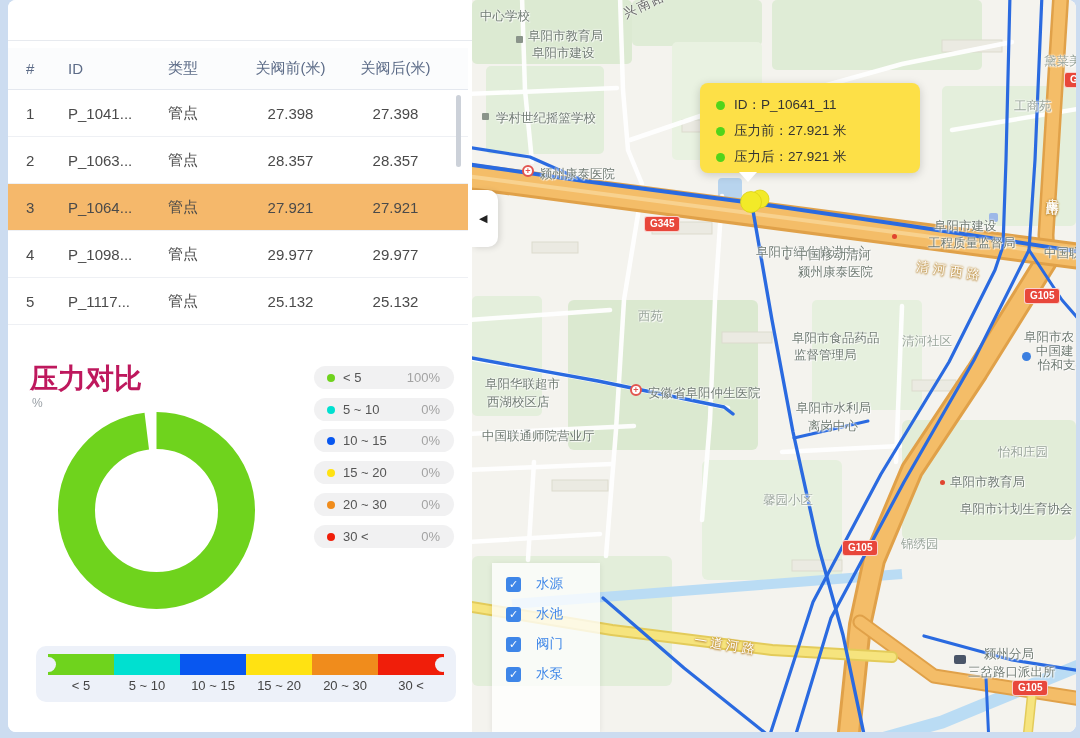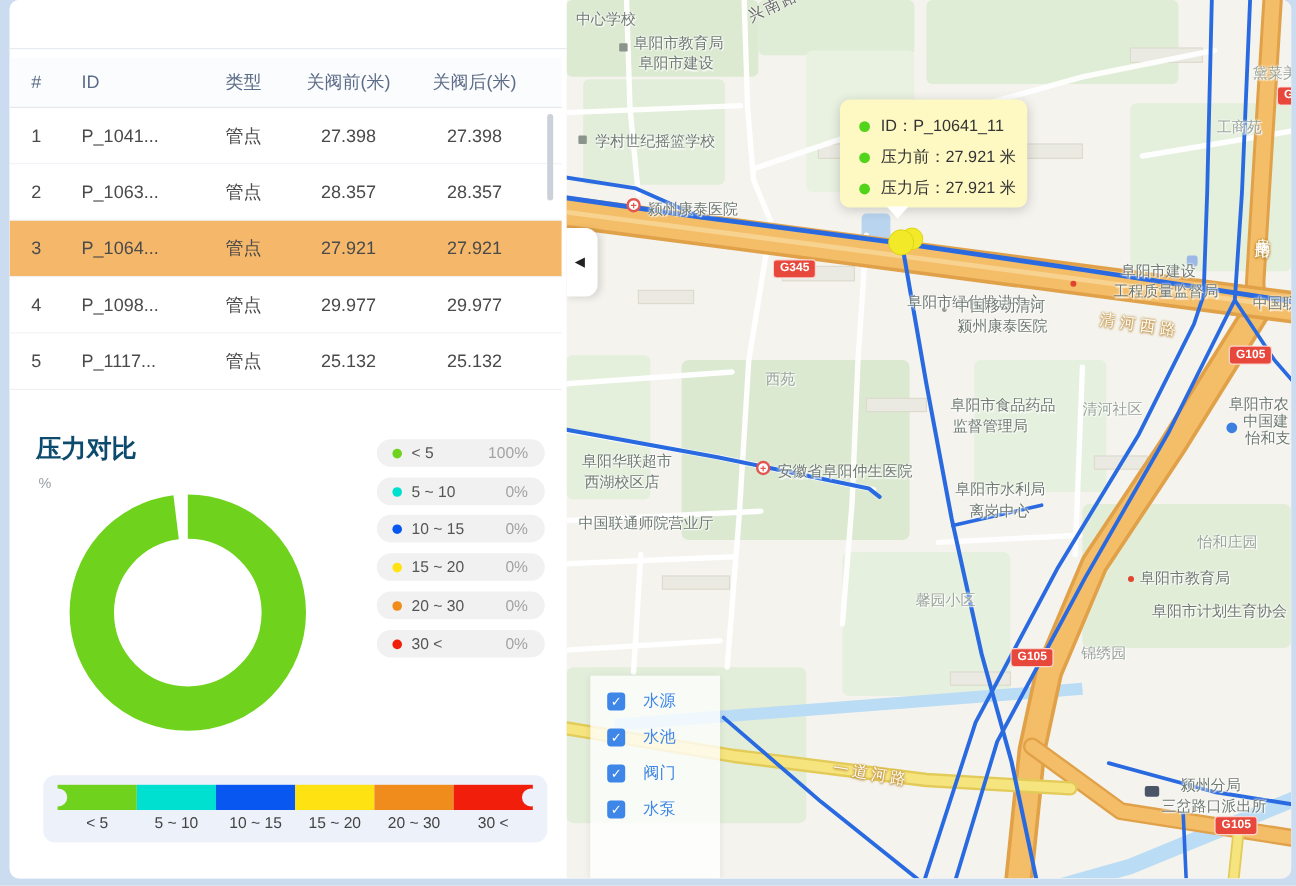--- a/index.html
+++ b/index.html
@@ -10,26 +10,26 @@
   
   #panel { position:absolute; left:0; top:0; width:464px; height:732px; background:#fff; z-index:5; }
   .top-divider { position:absolute; left:0; top:40px; width:464px; height:1px; background:#e7eaef; }
   .thead { position:absolute; left:0; top:48px; width:460px; height:42px; display:flex; align-items:center;
            background:#fbfcfd; color:#5d6c88; font-size:15px; border-bottom:1px solid #e4e8ef; }
   .trow  { position:absolute; left:0; width:460px; height:47px; display:flex; align-items:center;
            color:#4a4a4a; font-size:15px; border-bottom:1px solid #eef0f4; background:#fff; }
   .trow.selected { background:#f5b86b; }
   .col-idx { width:60px; padding-left:18px; }
   .col-id  { width:100px; }
-  .col-type{ width:70px; text-align:center; }
+  .col-type{ width:70px; text-align:left; }
   .col-a   { width:105px; text-align:center; }
   .col-b   { width:105px; text-align:center; }
   .vscroll { position:absolute; left:448px; top:95px; width:5px; height:72px; border-radius:3px; background:#ccd1d9; }
 
-  .chart-title { position:absolute; left:22px; top:360px; font-size:21px; font-weight:bold; color:#0c4a6e; }
+  .chart-title { position:absolute; left:22px; top:360px; font-size:28px; font-weight:bold; color:#be185d; }
   .chart-unit  { position:absolute; left:24px; top:396px; font-size:12px; color:#9aa0a6; }
   .legend-pill { position:absolute; left:306px; width:140px; height:23px; border-radius:12px; background:#f1f1f2;
                  display:flex; align-items:center; font-size:13px; color:#555; }
   .legend-pill .dot { width:8px; height:8px; border-radius:50%; margin:0 8px 0 13px; }
   .legend-pill .val { margin-left:auto; margin-right:14px; color:#a3a3a3; }
   .d0{background:#6fd31d}.d1{background:#00e0d0}.d2{background:#0857f0}.d3{background:#ffe212}.d4{background:#f08c1c}.d5{background:#f01e0a}
 
   .scale-card { position:absolute; left:28px; top:646px; width:420px; height:56px; background:#edf1f9; border-radius:10px; }
   .scale-bar { position:absolute; left:12px; top:8px; width:396px; height:21px; display:flex; }
   .scale-seg { width:66px; height:21px; }
@@ -48,21 +48,21 @@
            padding:0 5px; border-radius:3px; border:1px solid rgba(255,255,255,.75); z-index:4; }
   .dot-red  { position:absolute; width:5px; height:5px; border-radius:50%; background:#e0442f; z-index:4; }
   .dot-gray { position:absolute; width:4px; height:4px; border-radius:50%; background:#8b8b8b; z-index:4; }
   .hosp { position:absolute; width:12px; height:12px; border-radius:50%; background:#fff; border:2px solid #e25550;
           z-index:4; display:flex; align-items:center; justify-content:center; color:#e25550; font-size:9px; font-weight:bold; line-height:8px; }
   .bank { position:absolute; width:9px; height:9px; border-radius:50%; background:#3b7fe0; z-index:4; }
   .police { position:absolute; width:12px; height:9px; border-radius:2px; background:#4a5568; z-index:4; }
   .school { position:absolute; width:7px; height:7px; background:#8a948a; border-radius:1px; z-index:4; }
 
   
-  .tooltip { position:absolute; left:228px; top:83px; width:156px; height:90px; background:#fef9c3; border-radius:8px;
+  .tooltip { position:absolute; left:228px; top:83px; width:220px; height:90px; background:#fde047; border-radius:8px;
              box-shadow:0 2px 10px rgba(0,0,0,.18); z-index:8; padding:13px 0 0 16px; }
   .tooltip .row { display:flex; align-items:center; margin-bottom:8px; font-size:13.5px; color:#333; }
   .tooltip .b { width:9px; height:9px; border-radius:50%; background:#52d41a; margin-right:9px; flex:none; }
   .tooltip .ptr { position:absolute; left:39px; bottom:-9px; width:0; height:0;
                   border-left:9px solid transparent; border-right:9px solid transparent; border-top:10px solid #fff; }
 
   
   .maplegend { position:absolute; left:20px; top:563px; width:108px; height:169px; z-index:9;
                background:rgba(255,255,255,.78); box-shadow:0 1px 6px rgba(0,0,0,.08); }
   .maplegend .hd { height:33px; background:rgba(210,229,250,.9); color:#33415e; font-size:13px; font-weight:bold;

